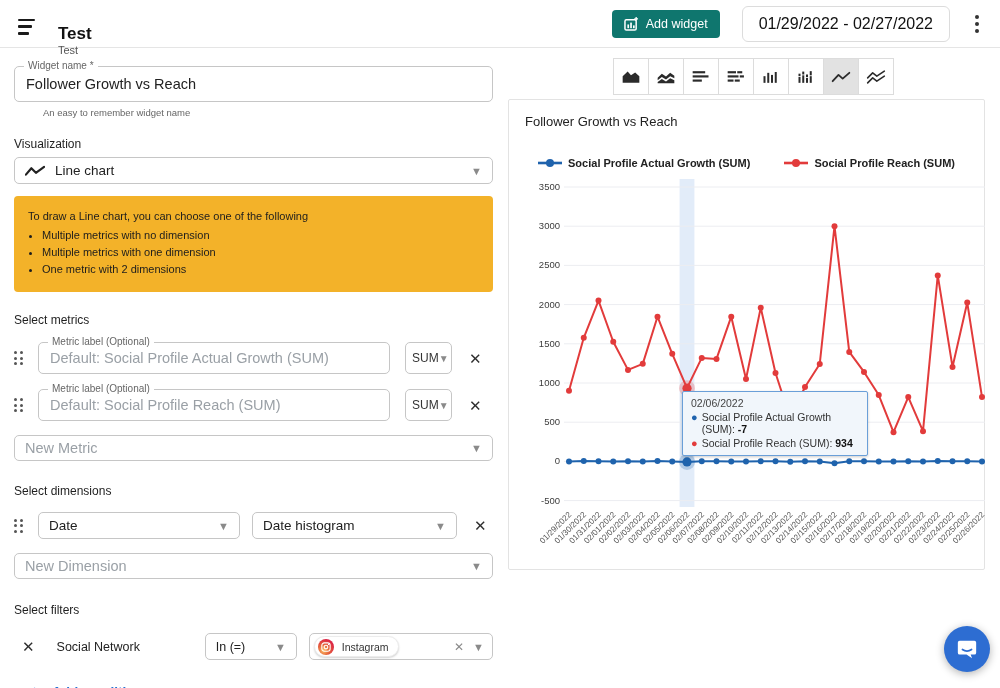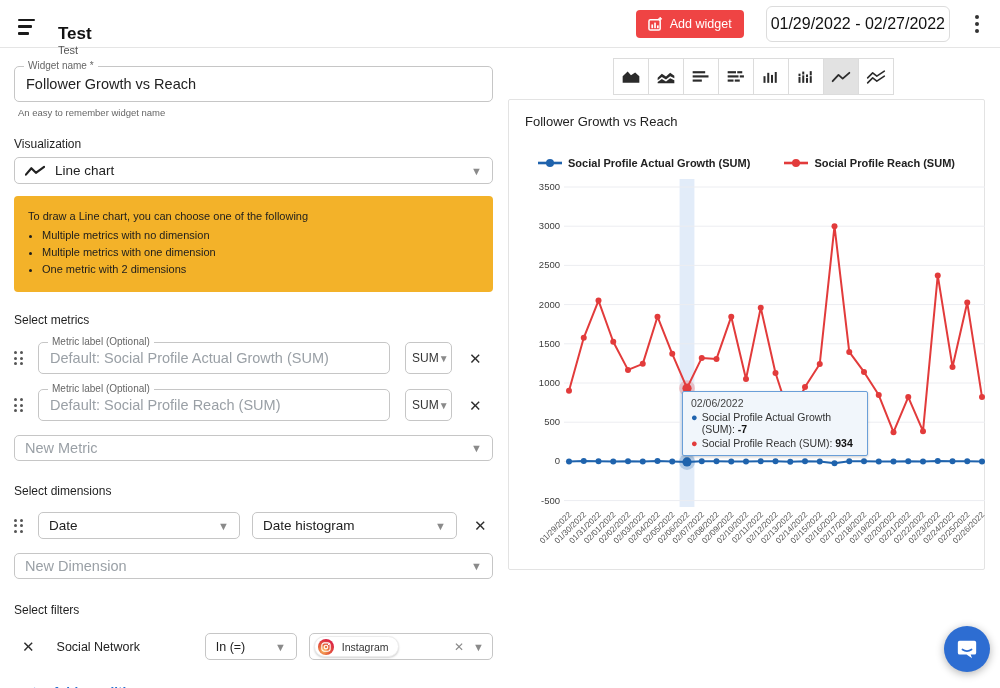--- a/index.html
+++ b/index.html
@@ -10,43 +10,43 @@
   .topbar { height:48px; display:flex; align-items:center; padding:0 14px 0 18px;
             border-bottom:1px solid #e5e5e5; background:#fff; }
   .hamburger { width:20px; height:16px; display:flex; flex-direction:column;
                justify-content:space-between; cursor:pointer; margin-top:6px;}
   .hamburger span { height:2.6px; background:#1a1a1a; border-radius:1px; display:block; }
   .hamburger span:nth-child(1){width:17px;} .hamburger span:nth-child(2){width:14px;} .hamburger span:nth-child(3){width:11px;}
   .titleblock { margin-left:20px;margin-top:32px; }
   .titleblock .t { font-size:17px; font-weight:bold; color:#111; line-height:19px;}
   .titleblock .s { font-size:11px; color:#555; margin-top:1px;}
   .topbar .spacer { flex:1; }
-  .btn-addwidget { display:flex; align-items:center; gap:7px; background:#ef4444; color:#fff;
+  .btn-addwidget { display:flex; align-items:center; gap:7px; background:#0f766e; color:#fff;
                    border:none; border-radius:4px; height:28px; padding:0 12px; font-size:12.5px;
                    font-family:inherit; cursor:pointer; }
   .daterange { margin-left:22px; border:1px solid #dcdcdc; border-radius:6px; height:36px;
-               display:flex; align-items:center; padding:0 4px; font-size:16px; font-weight:500;
+               display:flex; align-items:center; padding:0 16px; font-size:16px; font-weight:500;
                color:#111; background:#fff; cursor:pointer; }
   .kebab { margin-left:18px; width:18px; display:flex; flex-direction:column; align-items:center;
            gap:3px; cursor:pointer; }
   .kebab i { width:4px; height:4px; border-radius:50%; background:#333; display:block; }
 
   
   .main { display:flex; }
   .left { width:507px; padding:8px 14px 0 14px; }
   .right { flex:1; padding-top:10px; }
 
   
   .fieldbox { position:relative; border:1px solid #c6c6c6; border-radius:5px; background:#fff; }
   .floatlabel { position:absolute; top:-7px; left:9px; background:#fff; padding:0 4px;
                 font-size:10px; color:#666; white-space:nowrap; }
   .textinput { width:100%; height:100%; border:none; outline:none; background:transparent;
                font-family:inherit; font-size:14.5px; color:#222; padding:0 11px; }
   .textinput::placeholder { color:#9aa0a6; opacity:1; }
-  .helper { font-size:9.5px; color:#666; margin:5px 0 0 4px; }
+  .helper { font-size:9.5px; color:#666; margin:5px 0 0 29px; }
   .seclabel { font-size:12px; color:#1f1f1f; }
   .select { border:1px solid #c6c6c6; border-radius:5px; background:#fff; display:flex;
             align-items:center; padding:0 10px; cursor:pointer; position:relative; }
   .select .caret { margin-left:auto; color:#8a8a8a; font-size:11px; }
   .placeholder { color:#9aa0a6; font-size:14.5px; }
   .xicon { color:#2f2f2f; font-size:15px; cursor:pointer; line-height:1; }
   .draghandle { display:grid; grid-template-columns:3px 3px; gap:2.5px; cursor:grab; }
   .draghandle i { width:3px; height:3px; border-radius:50%; background:#555; display:block; }
 
   

